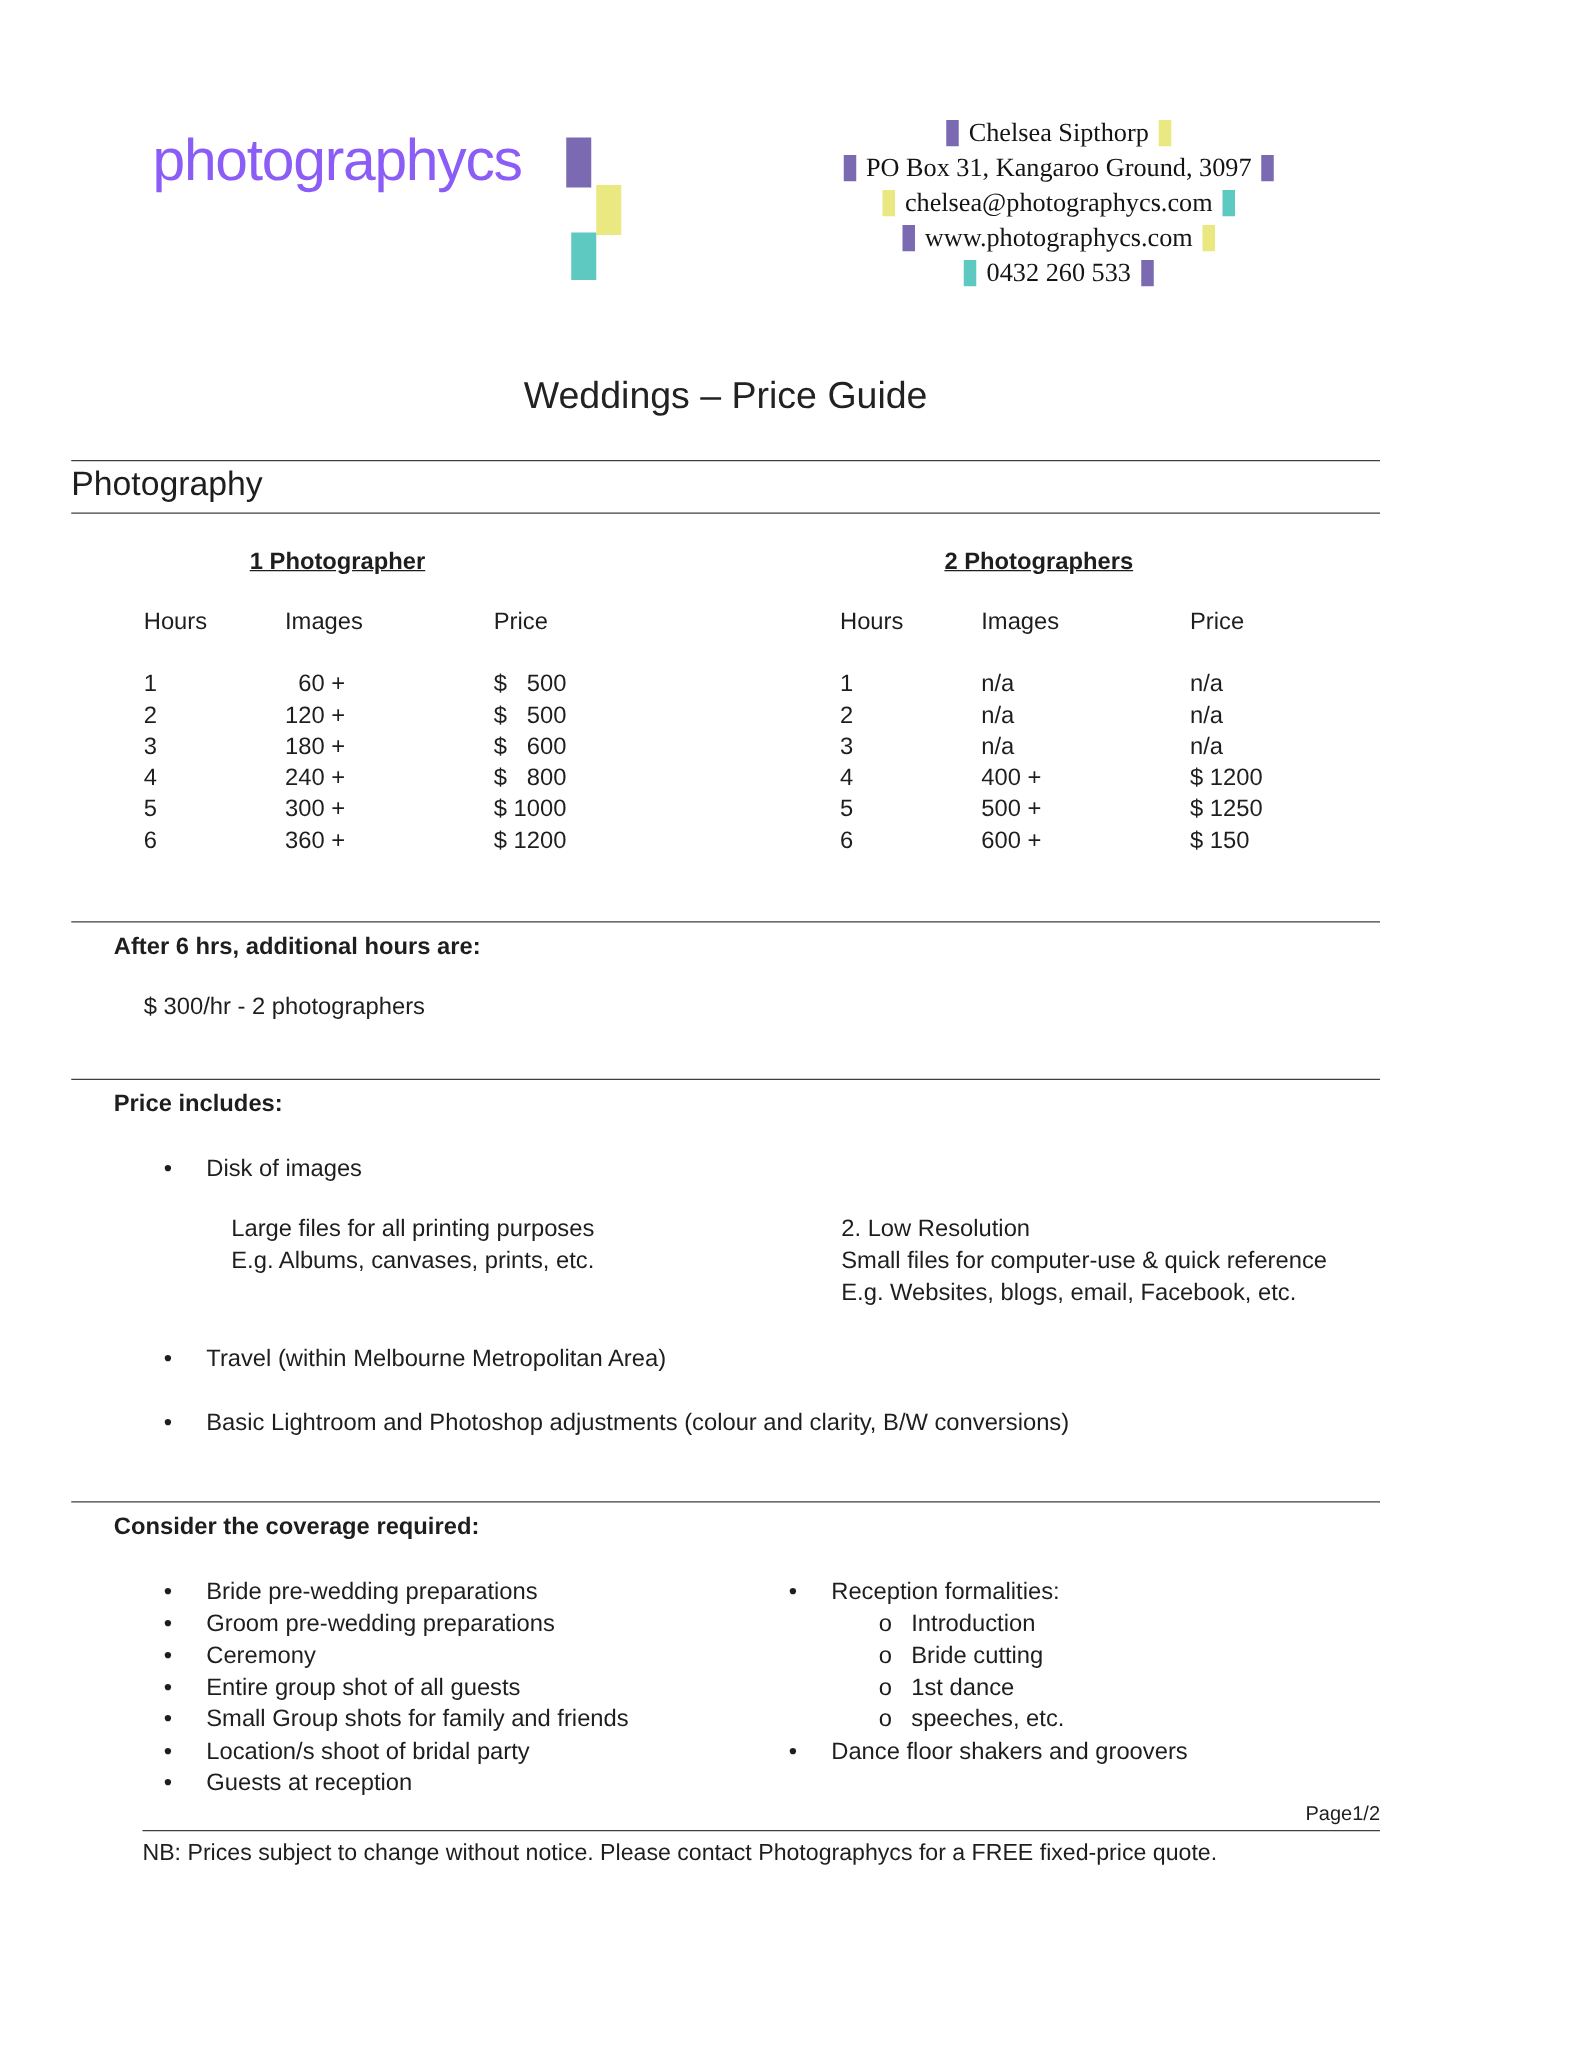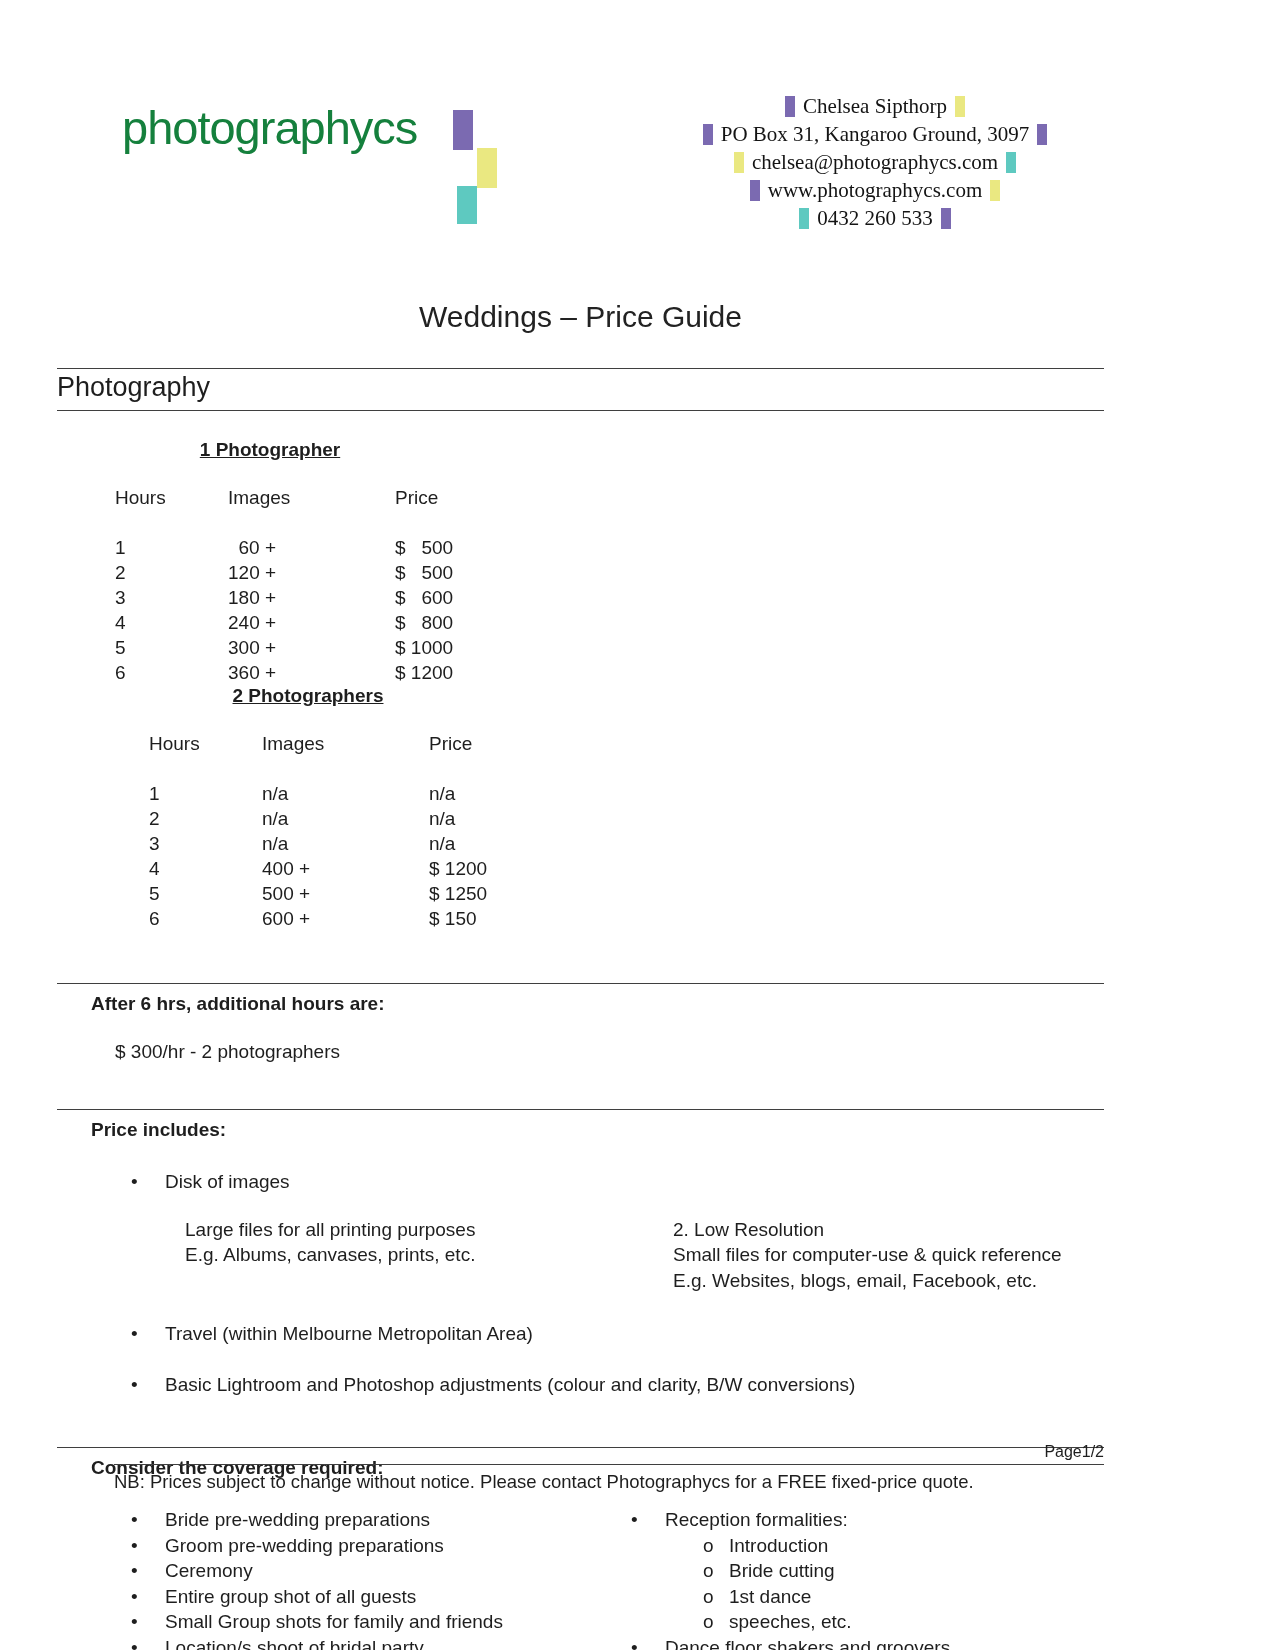--- a/index.html
+++ b/index.html
@@ -9,46 +9,46 @@
     height:1650px;
     background:#ffffff;
     font-family:"Liberation Sans", sans-serif;
     color:#1e1e1e;
     overflow:hidden;
   }
   
   .header{position:relative;height:262px;}
   .logo-text{
     position:absolute;left:122px;top:100px;
-    font-size:47px;letter-spacing:-1px;color:#15803d;font-weight:400;
+    font-size:47px;letter-spacing:-1px;color:#8b5cf6;font-weight:400;
   }
   .lr{position:absolute;width:20px;height:40px;}
   .lr.r1{left:453px;top:110px;background:#7b6ab1;}
   .lr.r2{left:477px;top:148px;background:#eae881;}
   .lr.r3{left:457px;top:186px;background:#5ec9c0;height:38px;}
   .contact{
-    position:absolute;left:640px;top:92px;width:470px;
+    position:absolute;left:612px;top:92px;width:470px;
     text-align:center;font-family:"Liberation Serif", serif;
     font-size:21px;line-height:28px;color:#141414;
   }
   .mk{display:inline-block;width:10px;height:21px;vertical-align:-4px;margin:0 8px;}
   .mk[data-color="purple"]{background:#7b6ab1;}
   .mk[data-color="yellow"]{background:#eae881;}
   .mk[data-color="teal"]{background:#5ec9c0;}
   
   .title{
     margin:38px 57px 0;width:1047px;text-align:center;
     font-size:30px;font-weight:400;color:#222;
   }
   .rule{margin-left:57px;width:1047px;border-top:1px solid #3f3f3f;}
   .rule.r-top{margin-top:34px;}
   .sec-photography{margin-left:57px;font-size:27px;padding:3px 0 7px;}
   .bold-heading{margin-left:91px;font-size:19px;font-weight:700;padding-top:9px;}
   
-  .tables{display:flex;margin:28px 0 0 57px;width:1047px;font-size:19px;flex-direction:column;}
+  .tables{display:flex;margin:28px 0 0 57px;width:1047px;font-size:19px;}
   .tcol{width:523px;}
   .t-title{font-weight:700;text-decoration:underline;text-align:center;width:426px;}
   .tcol2 .t-title{margin-left:38px;}
   .tgrid{margin-top:24px;}
   .tcol1 .tgrid{padding-left:58px;}
   .tcol2 .tgrid{padding-left:92px;}
   .thead,.trow{display:flex;line-height:25px;}
   .trows{margin-top:25px;}
   .ch{width:113px;flex:none;}
   .ci{width:167px;flex:none;white-space:pre;}

